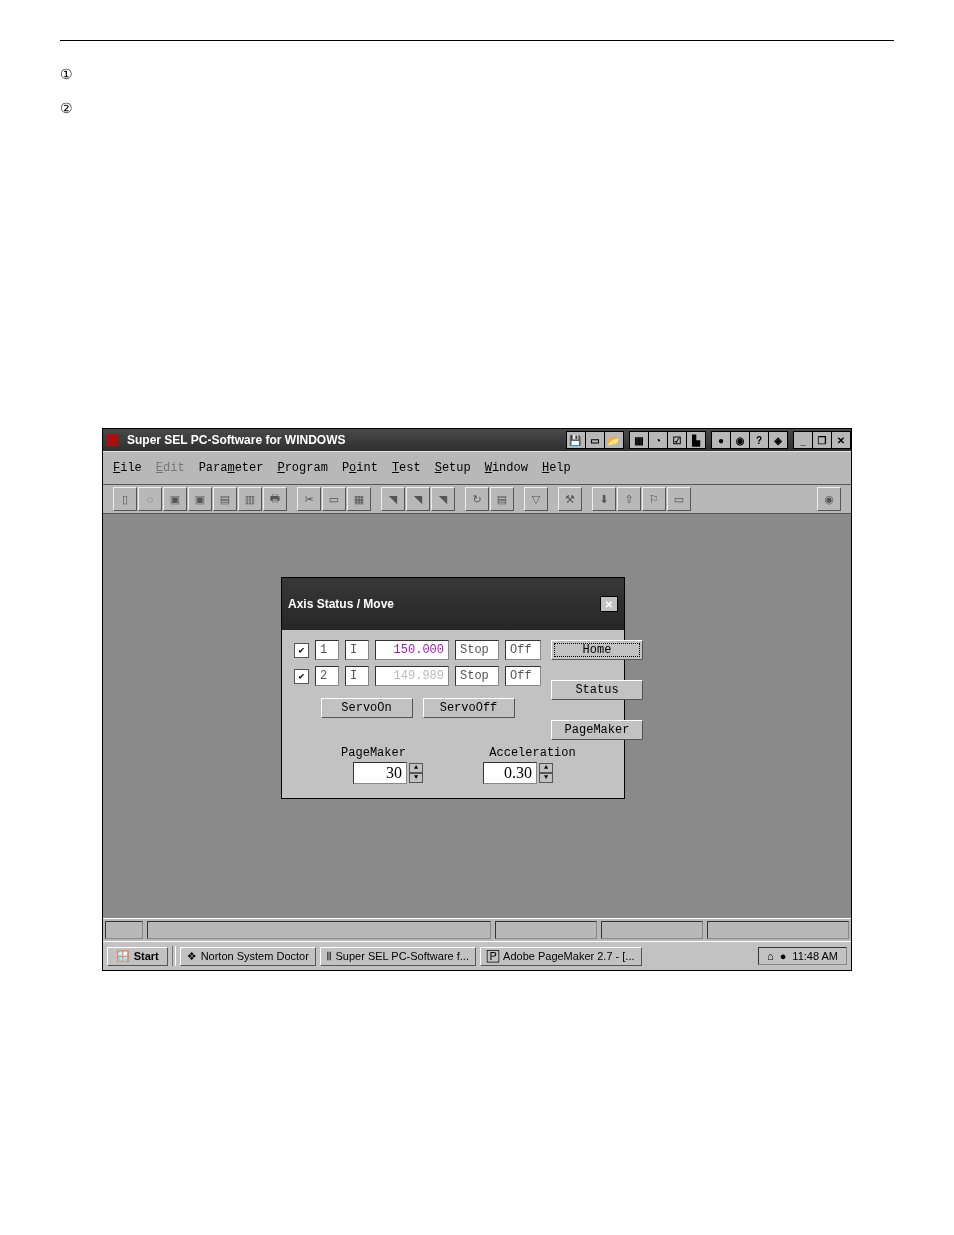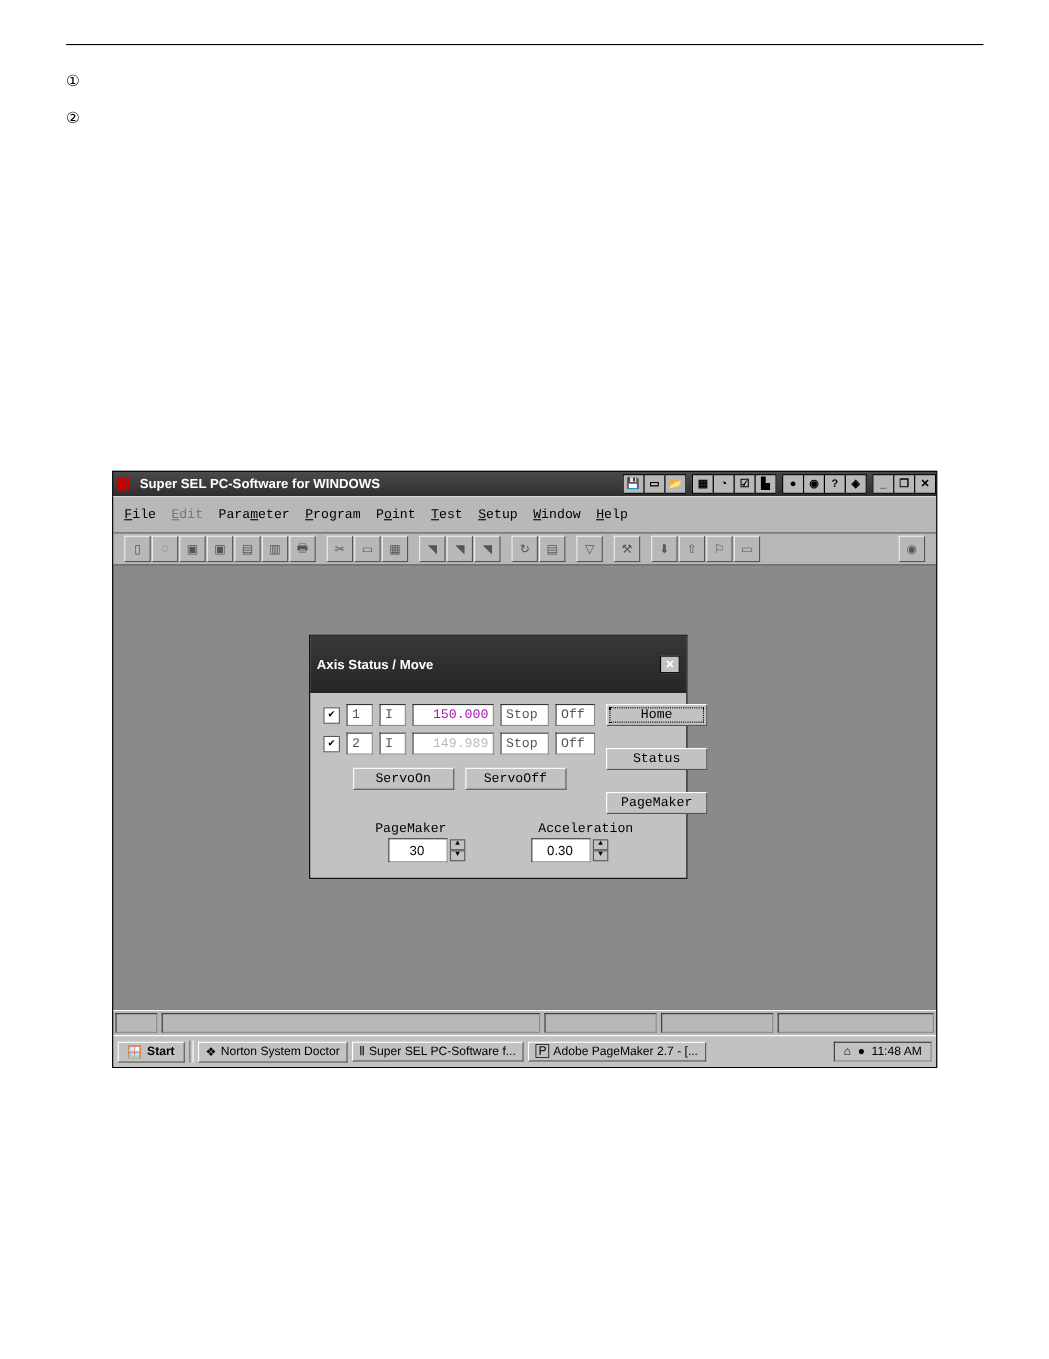--- a/index.html
+++ b/index.html
@@ -28,21 +28,21 @@
   .chk{width:13px;height:13px;background:#fff;border:1px solid #555;display:flex;align-items:center;justify-content:center;font-size:10px}
   .cell{height:18px;background:#fff;border:1px inset #888;display:flex;align-items:center;padding:0 4px;color:#555}
   .btn95{background:#c2c2c2;border-top:1px solid #fff;border-left:1px solid #fff;border-right:1px solid #555;border-bottom:1px solid #555;font-family:"Courier New",monospace;font-size:12px;padding:2px 10px;min-width:70px;text-align:center}
   .home{outline:1px dotted #000;outline-offset:-4px}
   .rcol{display:flex;flex-direction:column;gap:20px;margin-left:auto}
   .mid{display:flex;gap:10px;justify-content:center;margin:12px 0}
   .lbls{display:flex;justify-content:space-between;margin-top:6px}
   .lbls>div{flex:1;text-align:center;font-family:"Courier New",monospace;font-size:12px}
   .spin{display:flex;justify-content:center;gap:60px;margin-top:2px}
   .spinbox{display:flex;align-items:center}
-  .spinbox input{width:46px;height:18px;border:1px inset #888;font-family:Liberation Sans, sans-serif;font-size:12px;text-align:center;padding-right:4px}
+  .spinbox input{width:46px;height:18px;border:1px inset #888;font-family:Liberation Serif, serif;font-size:16px;text-align:right;padding-right:4px}
   .spinbox .ud{display:flex;flex-direction:column;margin-left:2px}
   .spinbox .ud div{width:12px;height:8px;background:#c2c2c2;border:1px solid #555;font-size:7px;line-height:6px;text-align:center}
   .status{background:#b8b8b8;height:22px;display:flex;border-top:1px solid #fff}
   .status .seg{border:1px inset #888;margin:2px;height:16px}
   .task{background:#c2c2c2;height:28px;display:flex;align-items:center;gap:4px;padding:0 4px;border-top:1px solid #fff;font-family:"MS Sans Serif",Arial,sans-serif;font-size:11px}
   .start{background:#c2c2c2;border-top:1px solid #fff;border-left:1px solid #fff;border-right:1px solid #555;border-bottom:1px solid #555;padding:2px 8px;font-weight:bold;display:flex;align-items:center;gap:4px}
   .tbtn2{background:#c2c2c2;border-top:1px solid #fff;border-left:1px solid #fff;border-right:1px solid #555;border-bottom:1px solid #555;padding:2px 6px;display:flex;align-items:center;gap:4px;white-space:nowrap;max-width:170px;overflow:hidden}
   .tray{margin-left:auto;border:1px inset #888;padding:2px 8px;display:flex;align-items:center;gap:6px}
 </style>
 </head>

